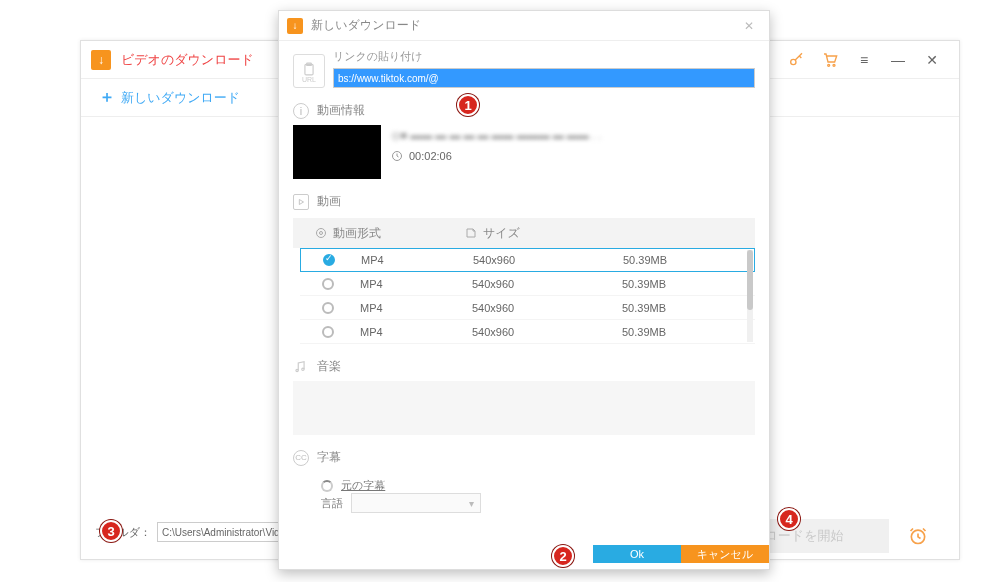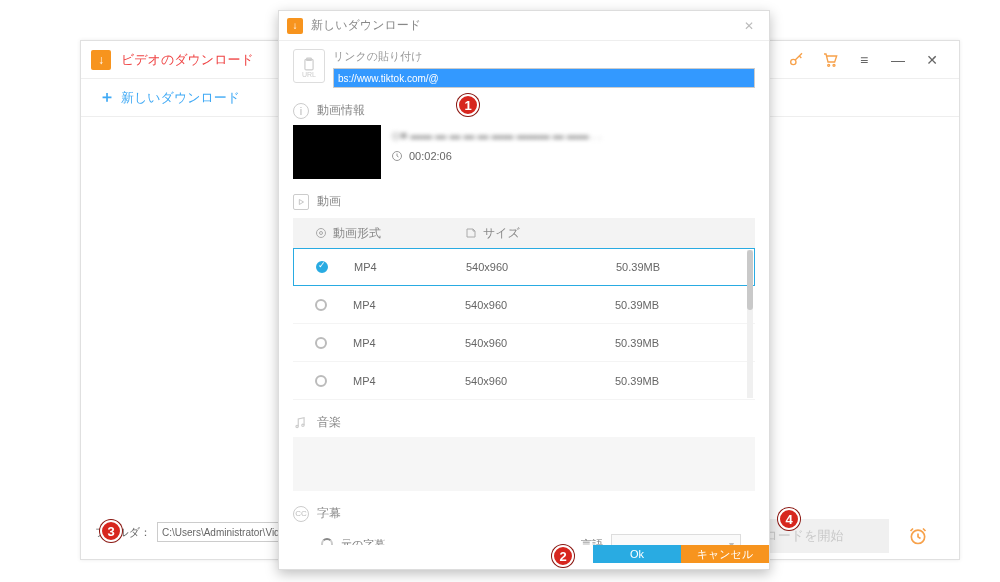--- a/index.html
+++ b/index.html
@@ -55,21 +55,21 @@
 }
 .dlg-title {
   height: 30px; display: flex; align-items: center; padding: 0 8px;
   border-bottom: 1px solid #eee; font-size: 12px; color: #888;
 }
 .dlg-title .logo { width: 16px; height: 16px; font-size: 10px; margin-right: 8px; }
 .dlg-close { margin-left: auto; color: #bbb; width: 24px; text-align: center; cursor: pointer; }
 
 .dlg-body { flex: 1; padding: 8px 14px 0 14px; overflow: hidden; font-size: 12px; color: #666; }
 
-.url-block { display: flex; gap: 8px; align-items: flex-start; }
+.url-block { display: flex; gap: 8px; align-items: flex-end; }
 .url-icon {
   width: 32px; height: 34px; border: 1px solid #ddd; border-radius: 3px;
   font-size: 8px; color: #bbb; display: flex; align-items: center; justify-content: center; flex-direction: column; padding-top:2px;
 }
 .url-right { flex: 1; }
 .url-label { font-size: 11px; color: #999; margin-bottom: 4px; }
 .url-field {
   height: 20px; border: 1px solid #ccc; background: #3399ff; color: #fff;
   font-size: 10px; padding: 0 4px; display: flex; align-items: center; overflow: hidden; white-space: nowrap;
 }
@@ -96,39 +96,39 @@
 
 .tbl-head {
   height: 30px; background: #f3f3f3; display: flex; align-items: center;
   padding: 0 22px; font-size: 12px; color: #888; margin-top: 8px;
 }
 .col-fmt { width: 150px; display: flex; align-items: center; gap: 6px; }
 .col-res { width: 150px; display: flex; align-items: center; gap: 6px; }
 .col-size { flex: 1; display: flex; align-items: center; gap: 6px; }
 .tbl-body { position: relative; }
 .tbl-row {
-  height: 38px; display: flex; align-items: center; padding: 0 22px;
-  font-size: 11px; color: #666; border-bottom: 1px solid #f4f4f4;
+  height: 24px; display: flex; align-items: center; padding: 0 22px;
+  font-size: 11px; color: #666; border-bottom: 1px solid #f4f4f4; margin-left: 7px;
 }
 .tbl-row.sel { border: 1px solid #29abe2; }
 .radio {
   width: 12px; height: 12px; border: 2px solid #bbb; border-radius: 50%; margin-right: 26px;
 }
 .radio.on { border-color: #29abe2; background: #29abe2; position: relative; }
 .radio.on::after { content: "✓"; color: #fff; font-size: 9px; position: absolute; left: 0px; top: -3px; }
 .scroll-track {
   position: absolute; right: 2px; top: 2px; bottom: 2px; width: 6px; background: #f0f0f0;
 }
 .scroll-thumb { position: absolute; right: 2px; top: 2px; width: 6px; height: 60px; background: #c9c9c9; border-radius: 3px; }
 
 .music-empty { height: 54px; background: #f6f6f6; margin-top: 6px; }
 
 .sub-row {
-  display: flex; align-items: center; justify-content: space-between;
-  padding: 6px 14px 0 28px; font-size: 11px; color: #777;
+  display: flex; align-items: flex-start; justify-content: space-between;
+  padding: 6px 14px 0 28px; font-size: 11px; color: #777; flex-direction: column;
 }
 .sub-left { display: flex; align-items: center; gap: 8px; }
 .spinner { width: 12px; height: 12px; border: 2px solid #ccc; border-top-color: #888; border-radius: 50%; }
 .lang-sel {
   width: 130px; height: 20px; border: 1px solid #ddd; background: #fafafa; color: #bbb;
   display: flex; align-items: center; justify-content: flex-end; padding: 0 6px; font-size: 10px;
 }
 
 .dlg-footer {
   height: 24px; display: flex; justify-content: flex-end;

